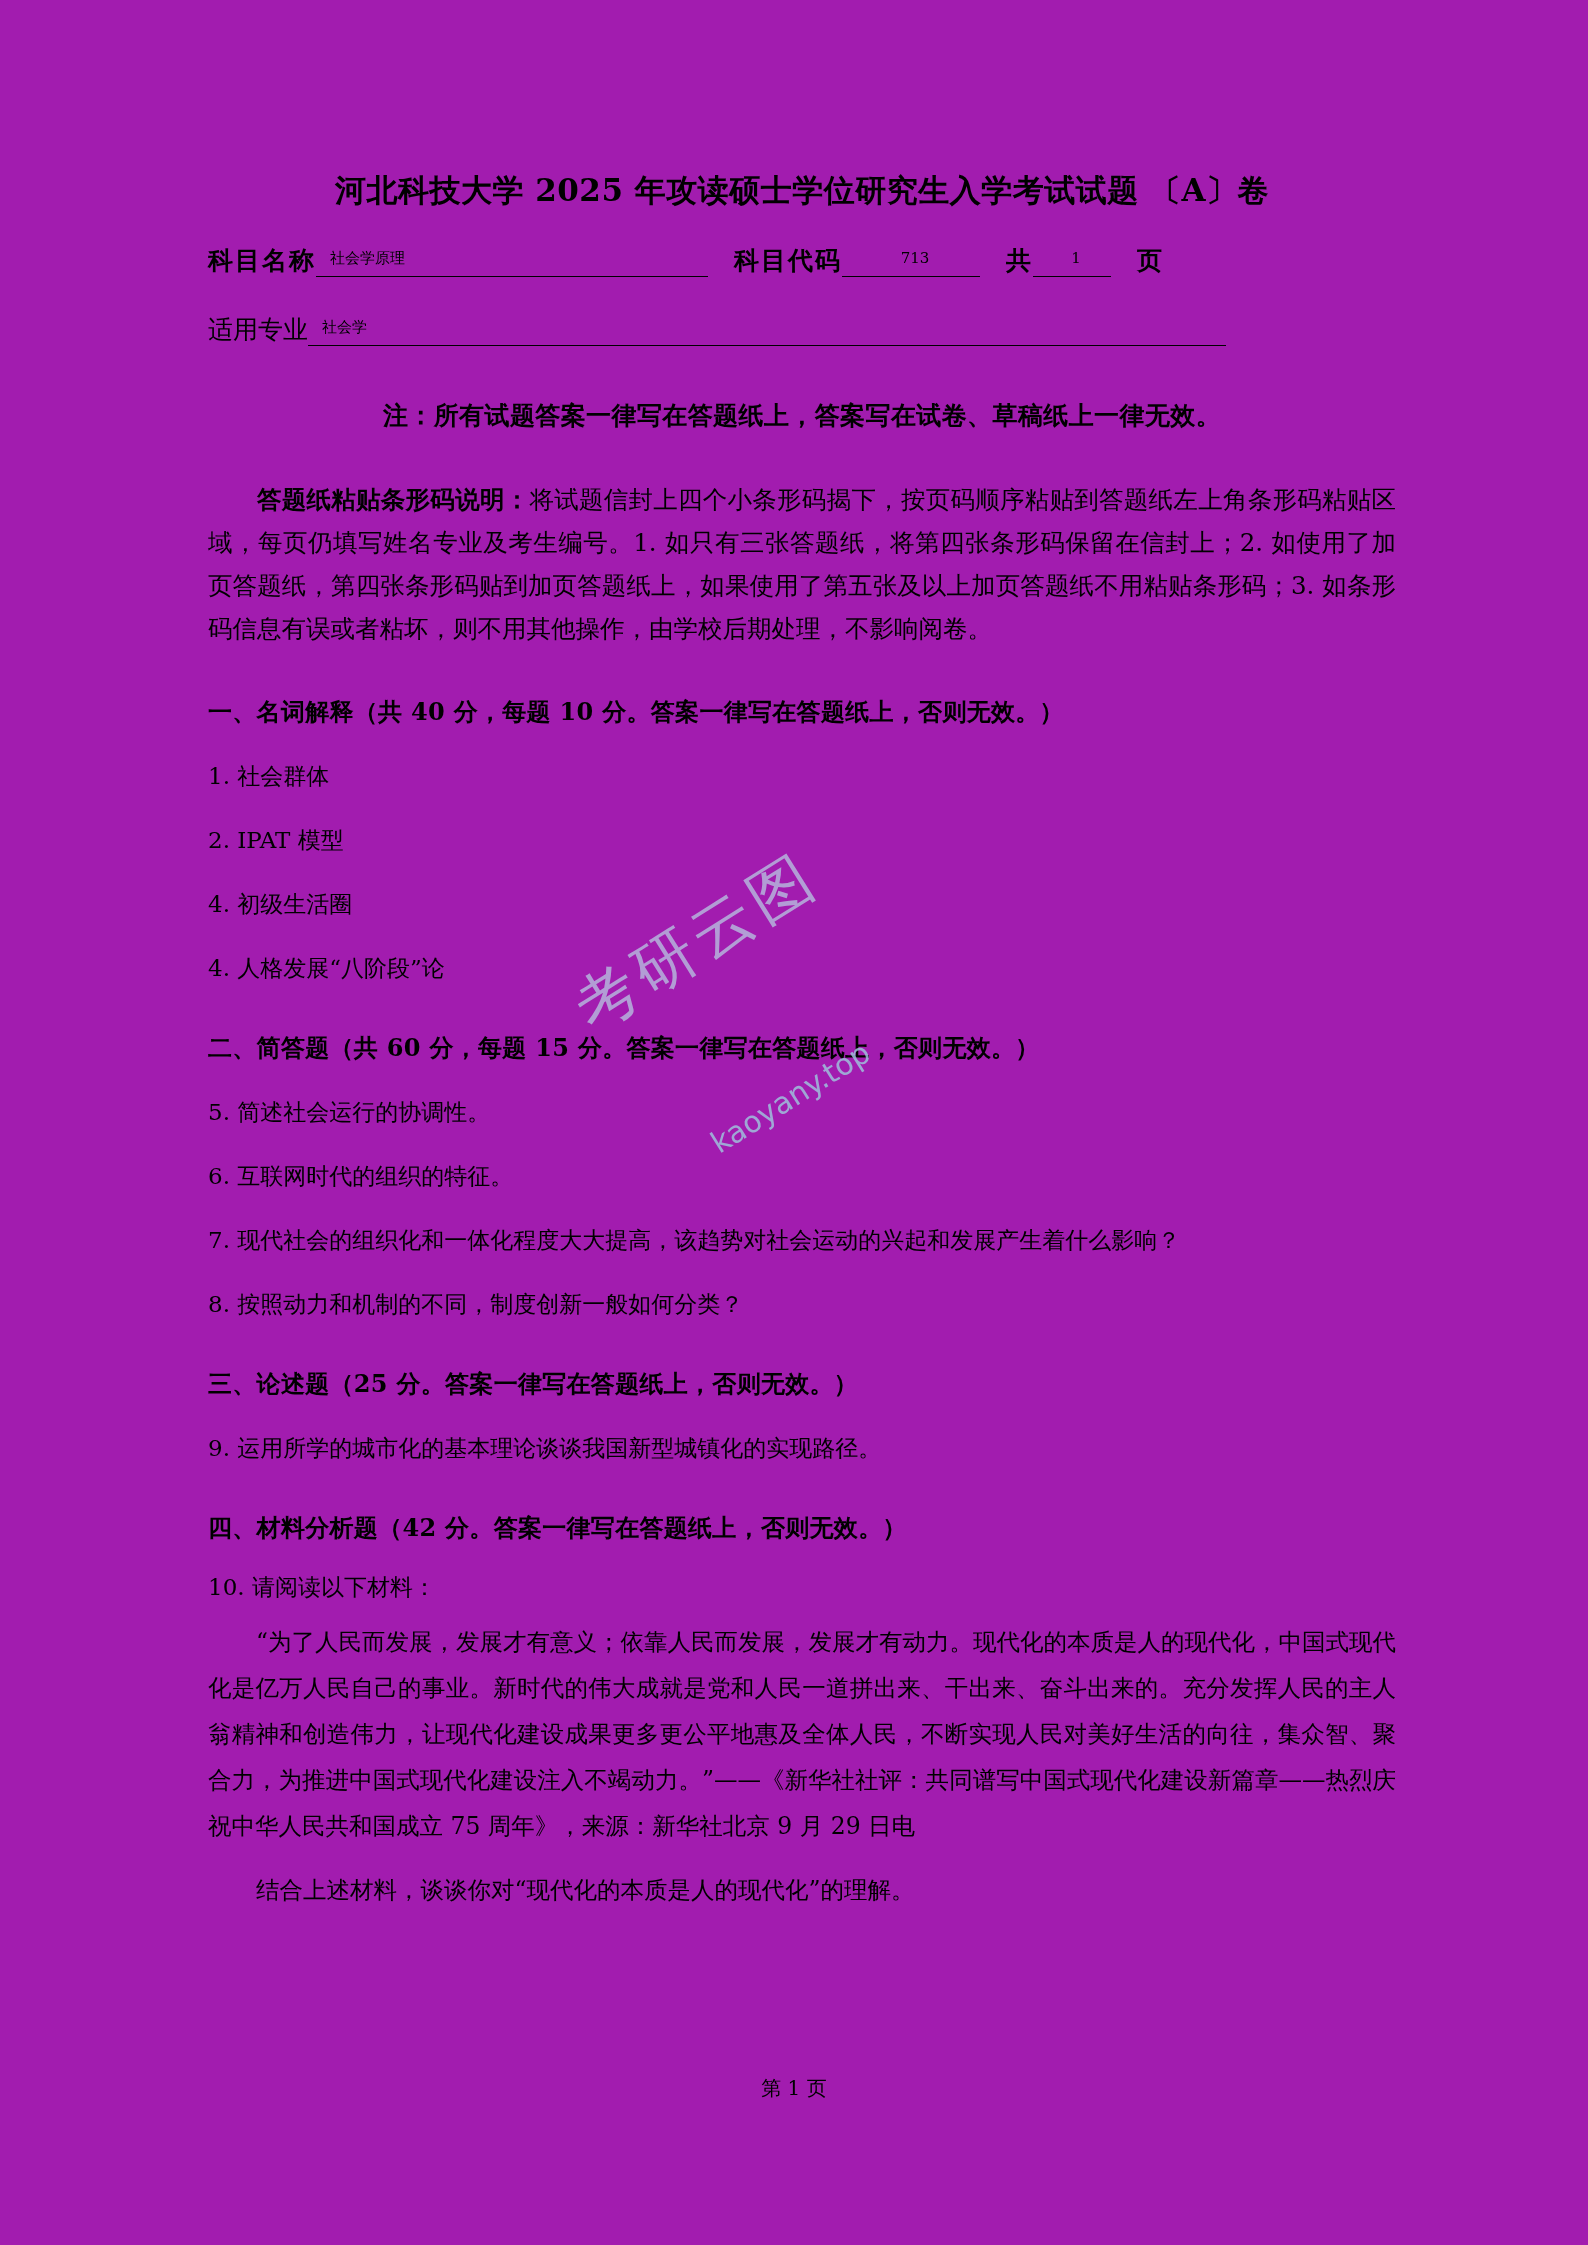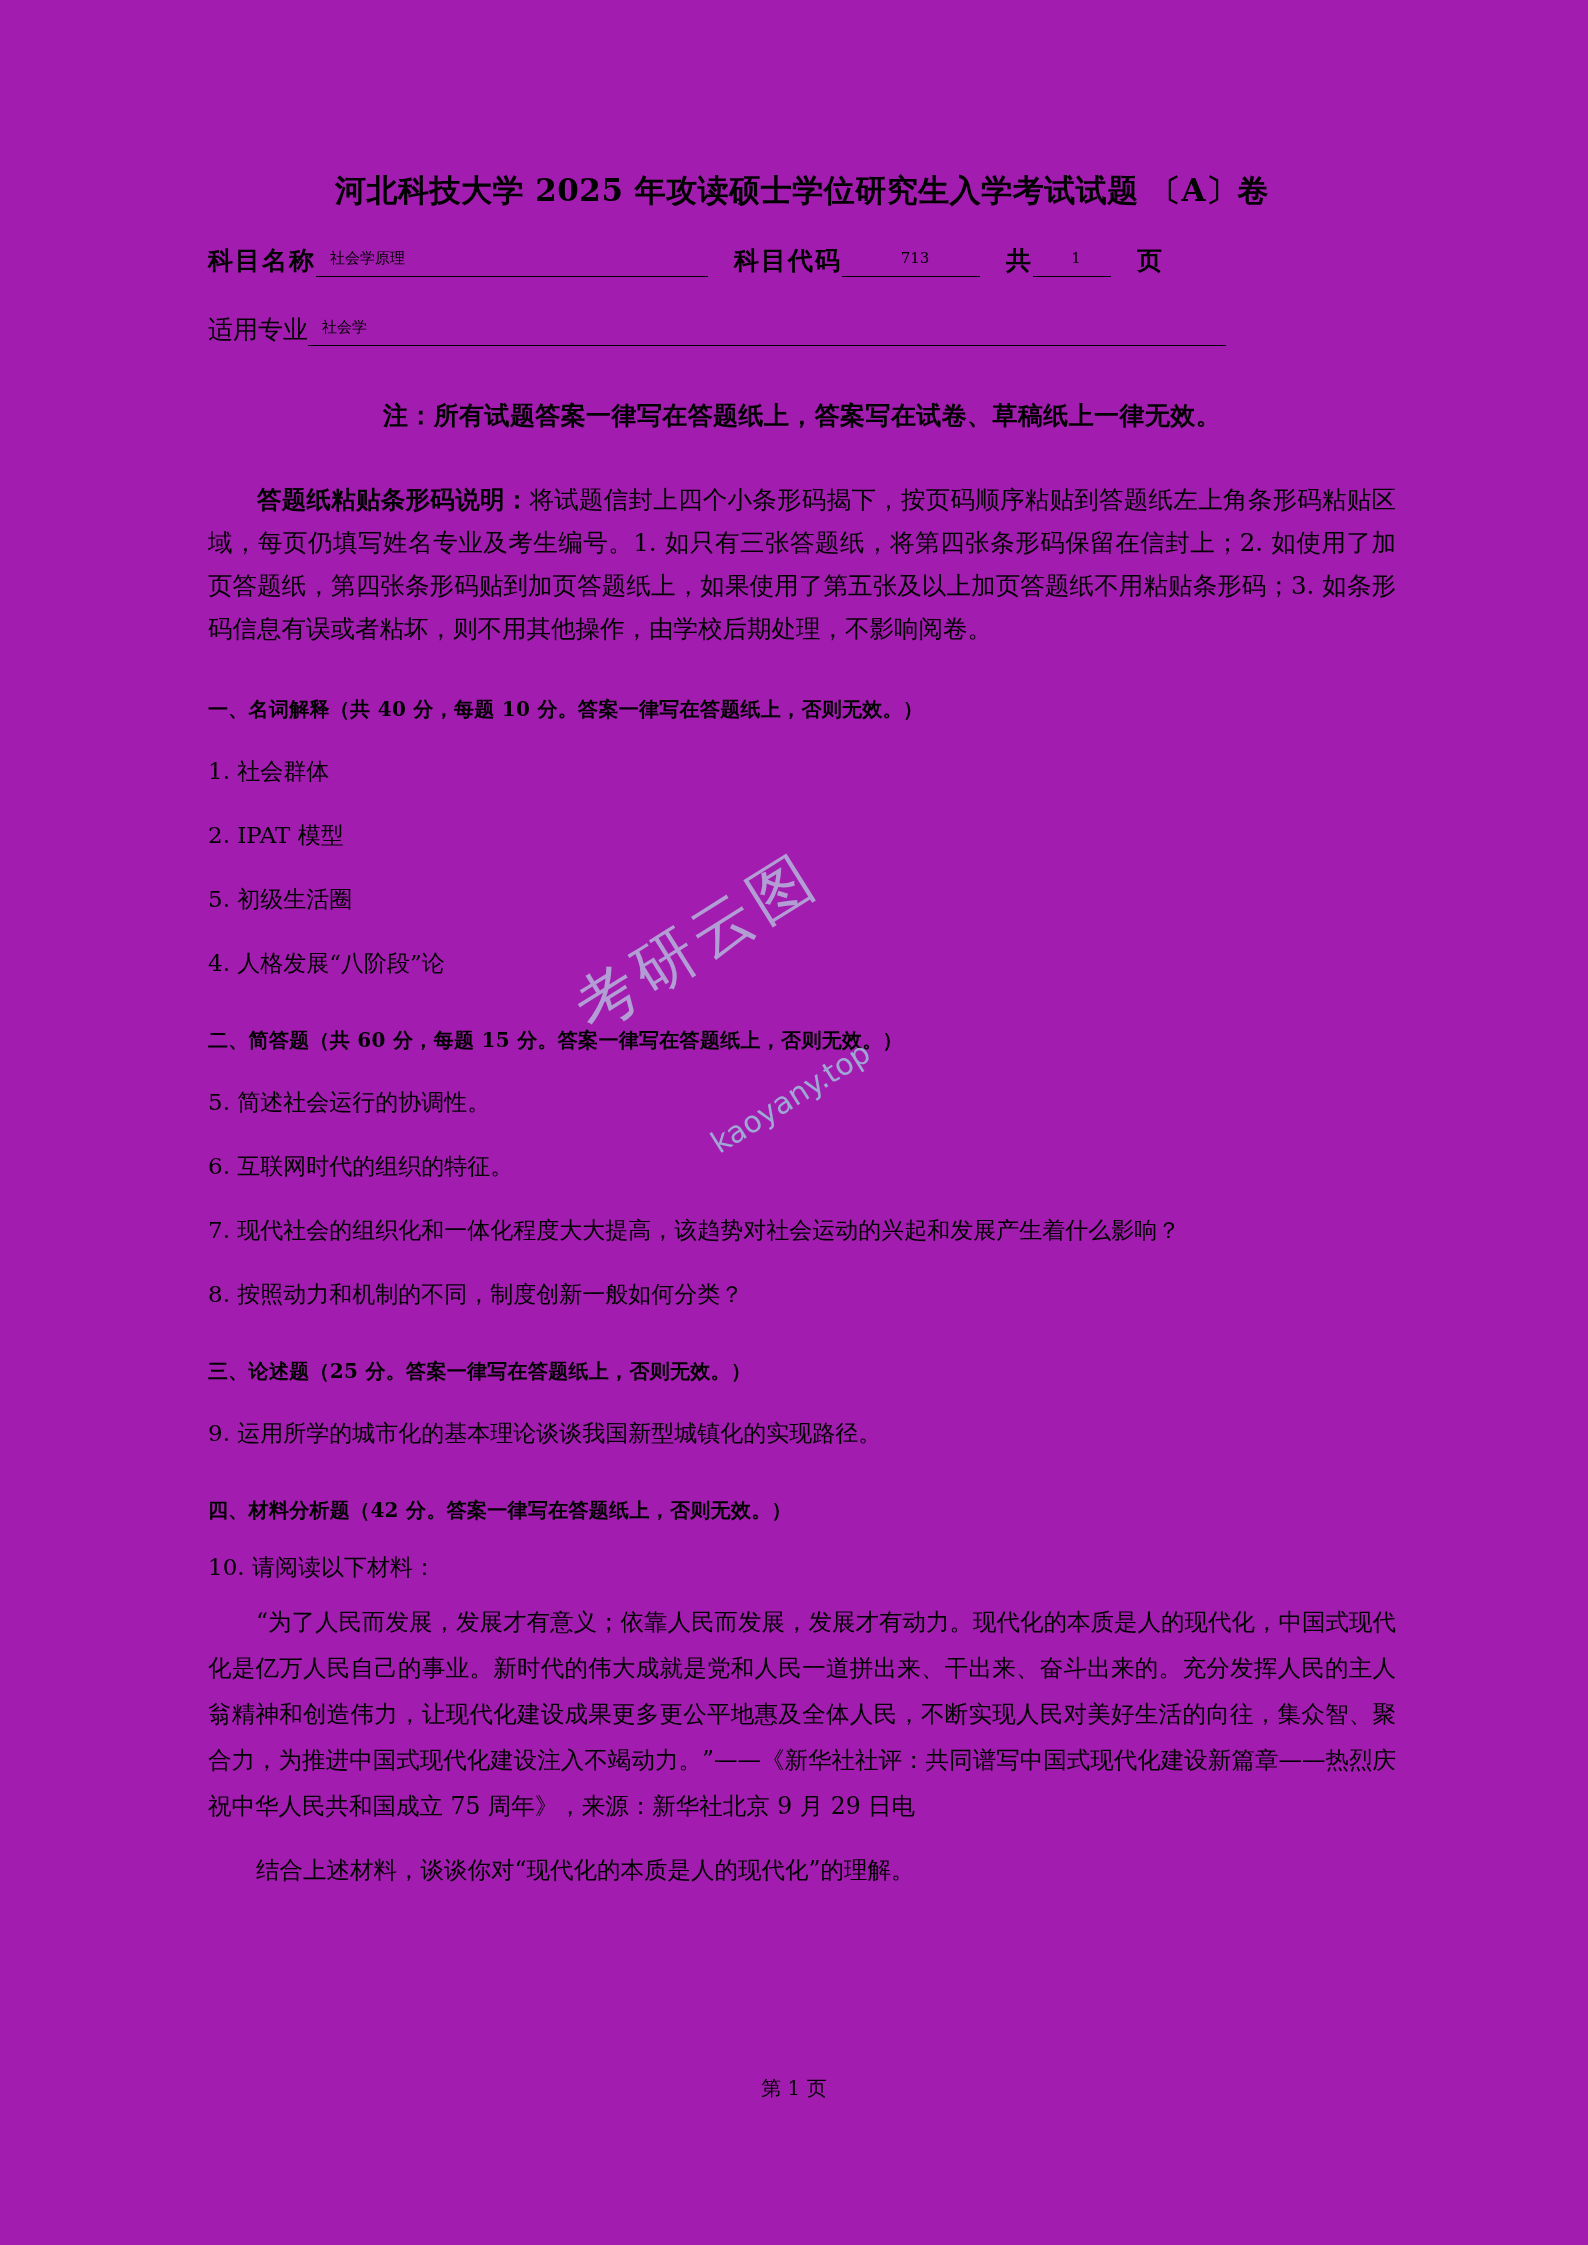--- a/index.html
+++ b/index.html
@@ -83,21 +83,21 @@
     margin-top: 46px;
     font-size: 24.5px;
     line-height: 43px;
     text-align: justify;
     text-indent: 49px;
   }
   .barcode-par b { font-weight: bold; }
 
   
   .section-head {
-    font-size: 20px;
+    font-size: 24px;
     font-weight: bold;
     margin-top: 46px;
     letter-spacing: 0.3px;
   }
   .q-item {
     font-size: 23px;
     margin-top: 28px;
     line-height: 36px;
   }
   .q-first { margin-top: 30px; }
@@ -185,21 +185,21 @@
 
     <div class="notice">注：所有试题答案一律写在答题纸上，答案写在试卷、草稿纸上一律无效。</div>
 
     <div class="barcode-par">
       <b>答题纸粘贴条形码说明：</b><span>将试题信封上四个小条形码揭下，按页码顺序粘贴到答题纸左上角条形码粘贴区域，每页仍填写姓名专业及考生编号。1. 如只有三张答题纸，将第四张条形码保留在信封上；2. 如使用了加页答题纸，第四张条形码贴到加页答题纸上，如果使用了第五张及以上加页答题纸不用粘贴条形码；3. 如条形码信息有误或者粘坏，则不用其他操作，由学校后期处理，不影响阅卷。</span>
     </div>
 
     <div class="section-head">一、名词解释（共 40 分，每题 10 分。答案一律写在答题纸上，否则无效。）</div>
     <div class="q-item q-first">1. 社会群体</div>
     <div class="q-item">2. IPAT 模型</div>
-    <div class="q-item">5. 初级生活圈</div>
+    <div class="q-item">4. 初级生活圈</div>
     <div class="q-item">4. 人格发展“八阶段”论</div>
 
     <div class="section-head">二、简答题（共 60 分，每题 15 分。答案一律写在答题纸上，否则无效。）</div>
     <div class="q-item q-first">5. 简述社会运行的协调性。</div>
     <div class="q-item">6. 互联网时代的组织的特征。</div>
     <div class="q-item">7. 现代社会的组织化和一体化程度大大提高，该趋势对社会运动的兴起和发展产生着什么影响？</div>
     <div class="q-item">8. 按照动力和机制的不同，制度创新一般如何分类？</div>
 
     <div class="section-head">三、论述题（25 分。答案一律写在答题纸上，否则无效。）</div>
     <div class="q-item q-first">9. 运用所学的城市化的基本理论谈谈我国新型城镇化的实现路径。</div>

